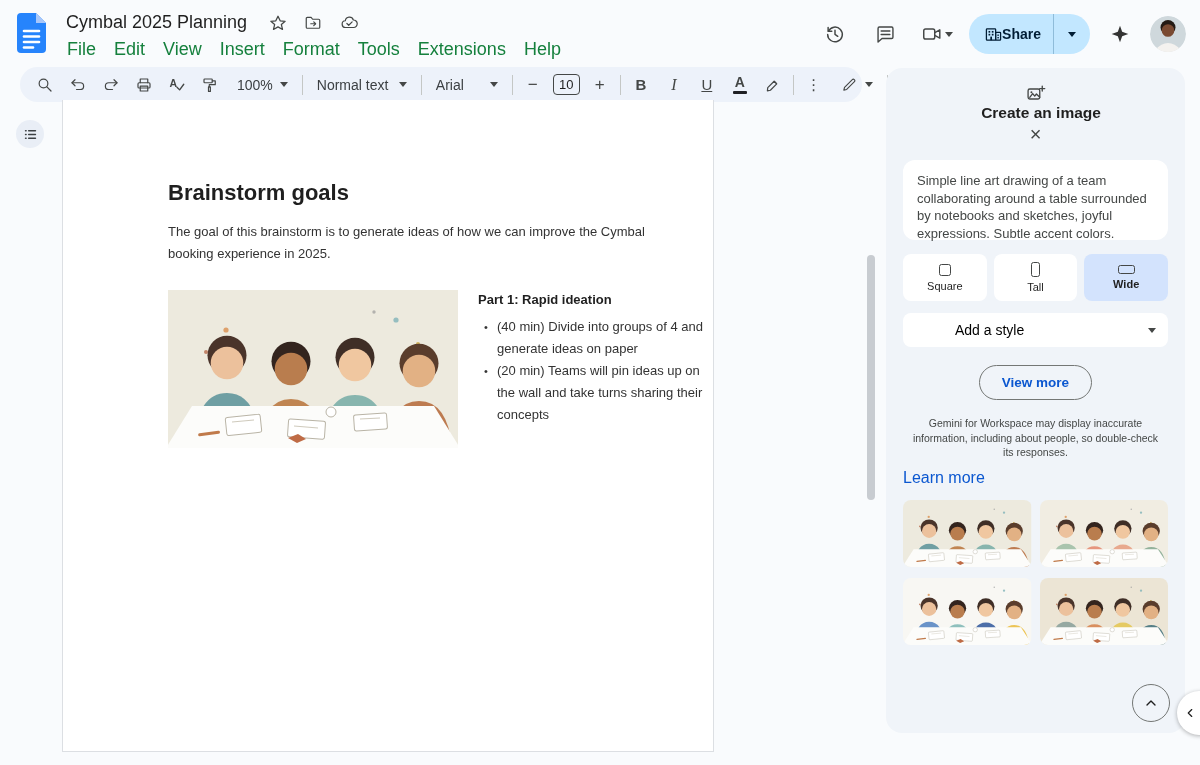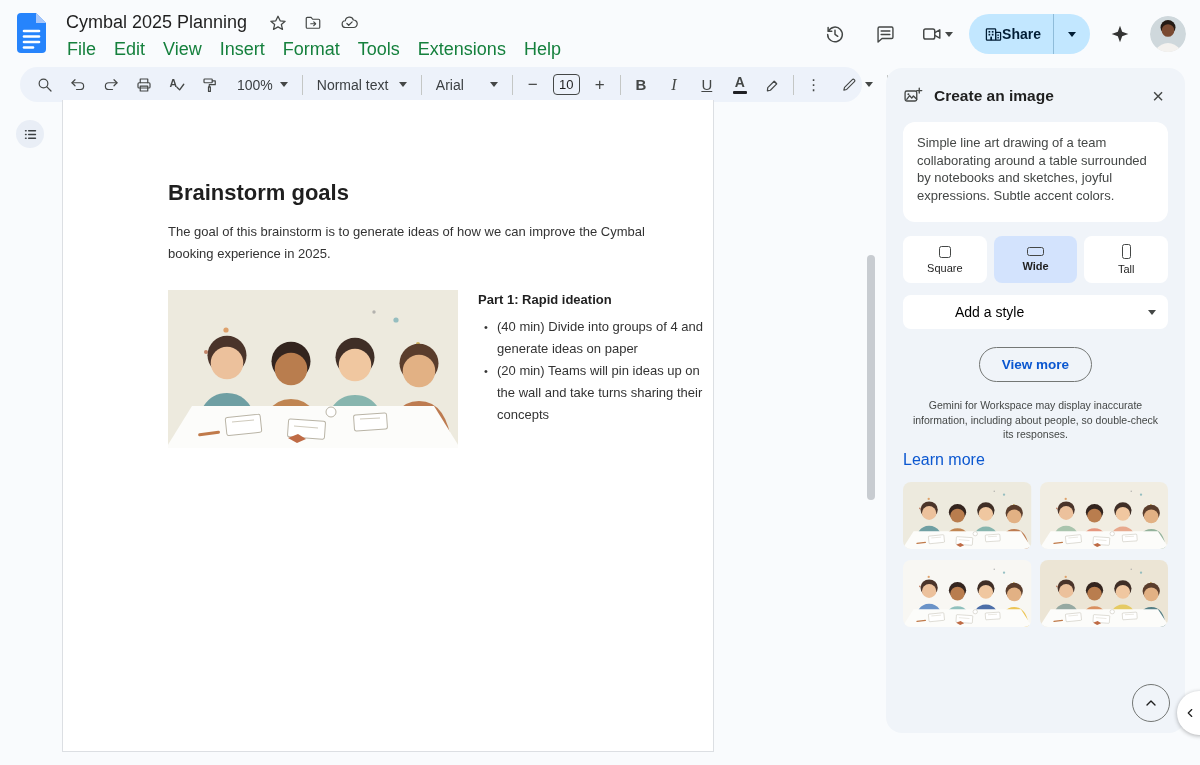--- a/index.html
+++ b/index.html
@@ -59,24 +59,24 @@
   .doc-col { margin-left:20px; width:240px; }
   .doc-section-title { font-size:13px; font-weight:700; color:#1f1f1f; margin:2px 0 9px; }
   .doc-bullets { list-style:none; }
   .doc-bullets li { position:relative; padding-left:19px; font-size:13px; line-height:22px; color:#333333; }
   .doc-bullets li::before { content:"•"; position:absolute; left:6px; font-size:11px; color:#333; }
   .vscroll { position:absolute; left:867px; top:255px; width:8px; height:245px; border-radius:4px; background:#c8ccd1; cursor:grab; }
 
   
   .panel { position:absolute; left:886px; top:68px; width:299px; height:665px; background:#f0f4f9; border-radius:16px;
            padding:16px 17px; }
-  .panel-head { display:flex; align-items:center; }
+  .panel-head { display:flex; align-items:center;flex-direction:column; }
   .panel-title { flex:1; margin-left:11px; font-size:15.5px; font-weight:700; color:#1f1f1f; }
   .panel-close { font-size:20px; color:#444746; cursor:pointer; line-height:1; padding:2px 4px; }
-  .prompt-card { margin-top:14px; background:#fff; border-radius:12px; padding:12px 14px; height:100px;
+  .prompt-card { margin-top:14px; background:#fff; border-radius:12px; padding:12px 14px; height:80px;
                  font-size:13px; line-height:17.5px; color:#444746; cursor:text; }
   .aspect-row { margin-top:14px; display:flex; gap:7px; }
   .aspect { flex:1; height:47px; background:#fff; border-radius:8px; display:flex; flex-direction:column;
             align-items:center; justify-content:center; gap:4px; cursor:pointer; }
   .aspect .label { font-size:11px; color:#1f1f1f; }
   .aspect.selected { background:#d3e3fd; }
   .aspect.selected .label { font-weight:700; }
   .shape { border:1.7px solid #444746; border-radius:2.5px; }
   .sq { width:12px; height:12px; }
   .wd { width:17px; height:9px; }
@@ -386,27 +386,27 @@
     <div class="panel-close">×</div>
   </div>
 
   <div class="prompt-card">Simple line art drawing of a team collaborating around a table surrounded by notebooks and sketches, joyful expressions. Subtle accent colors.</div>
 
   <div class="aspect-row">
     <div class="aspect">
       <span class="shape sq"></span>
       <span class="label">Square</span>
     </div>
+    <div class="aspect">
+      <span class="shape tl"></span>
+      <span class="label">Tall</span>
+    </div>
     <div class="aspect selected">
       <span class="shape wd"></span>
       <span class="label">Wide</span>
-    </div>
-    <div class="aspect">
-      <span class="shape tl"></span>
-      <span class="label">Tall</span>
     </div>
   </div>
 
   <div class="style-select">
     <span class="label">Add a style</span>
     <span class="caret"></span>
   </div>
 
   <div class="viewmore-wrap">
     <button class="viewmore">View more</button>

